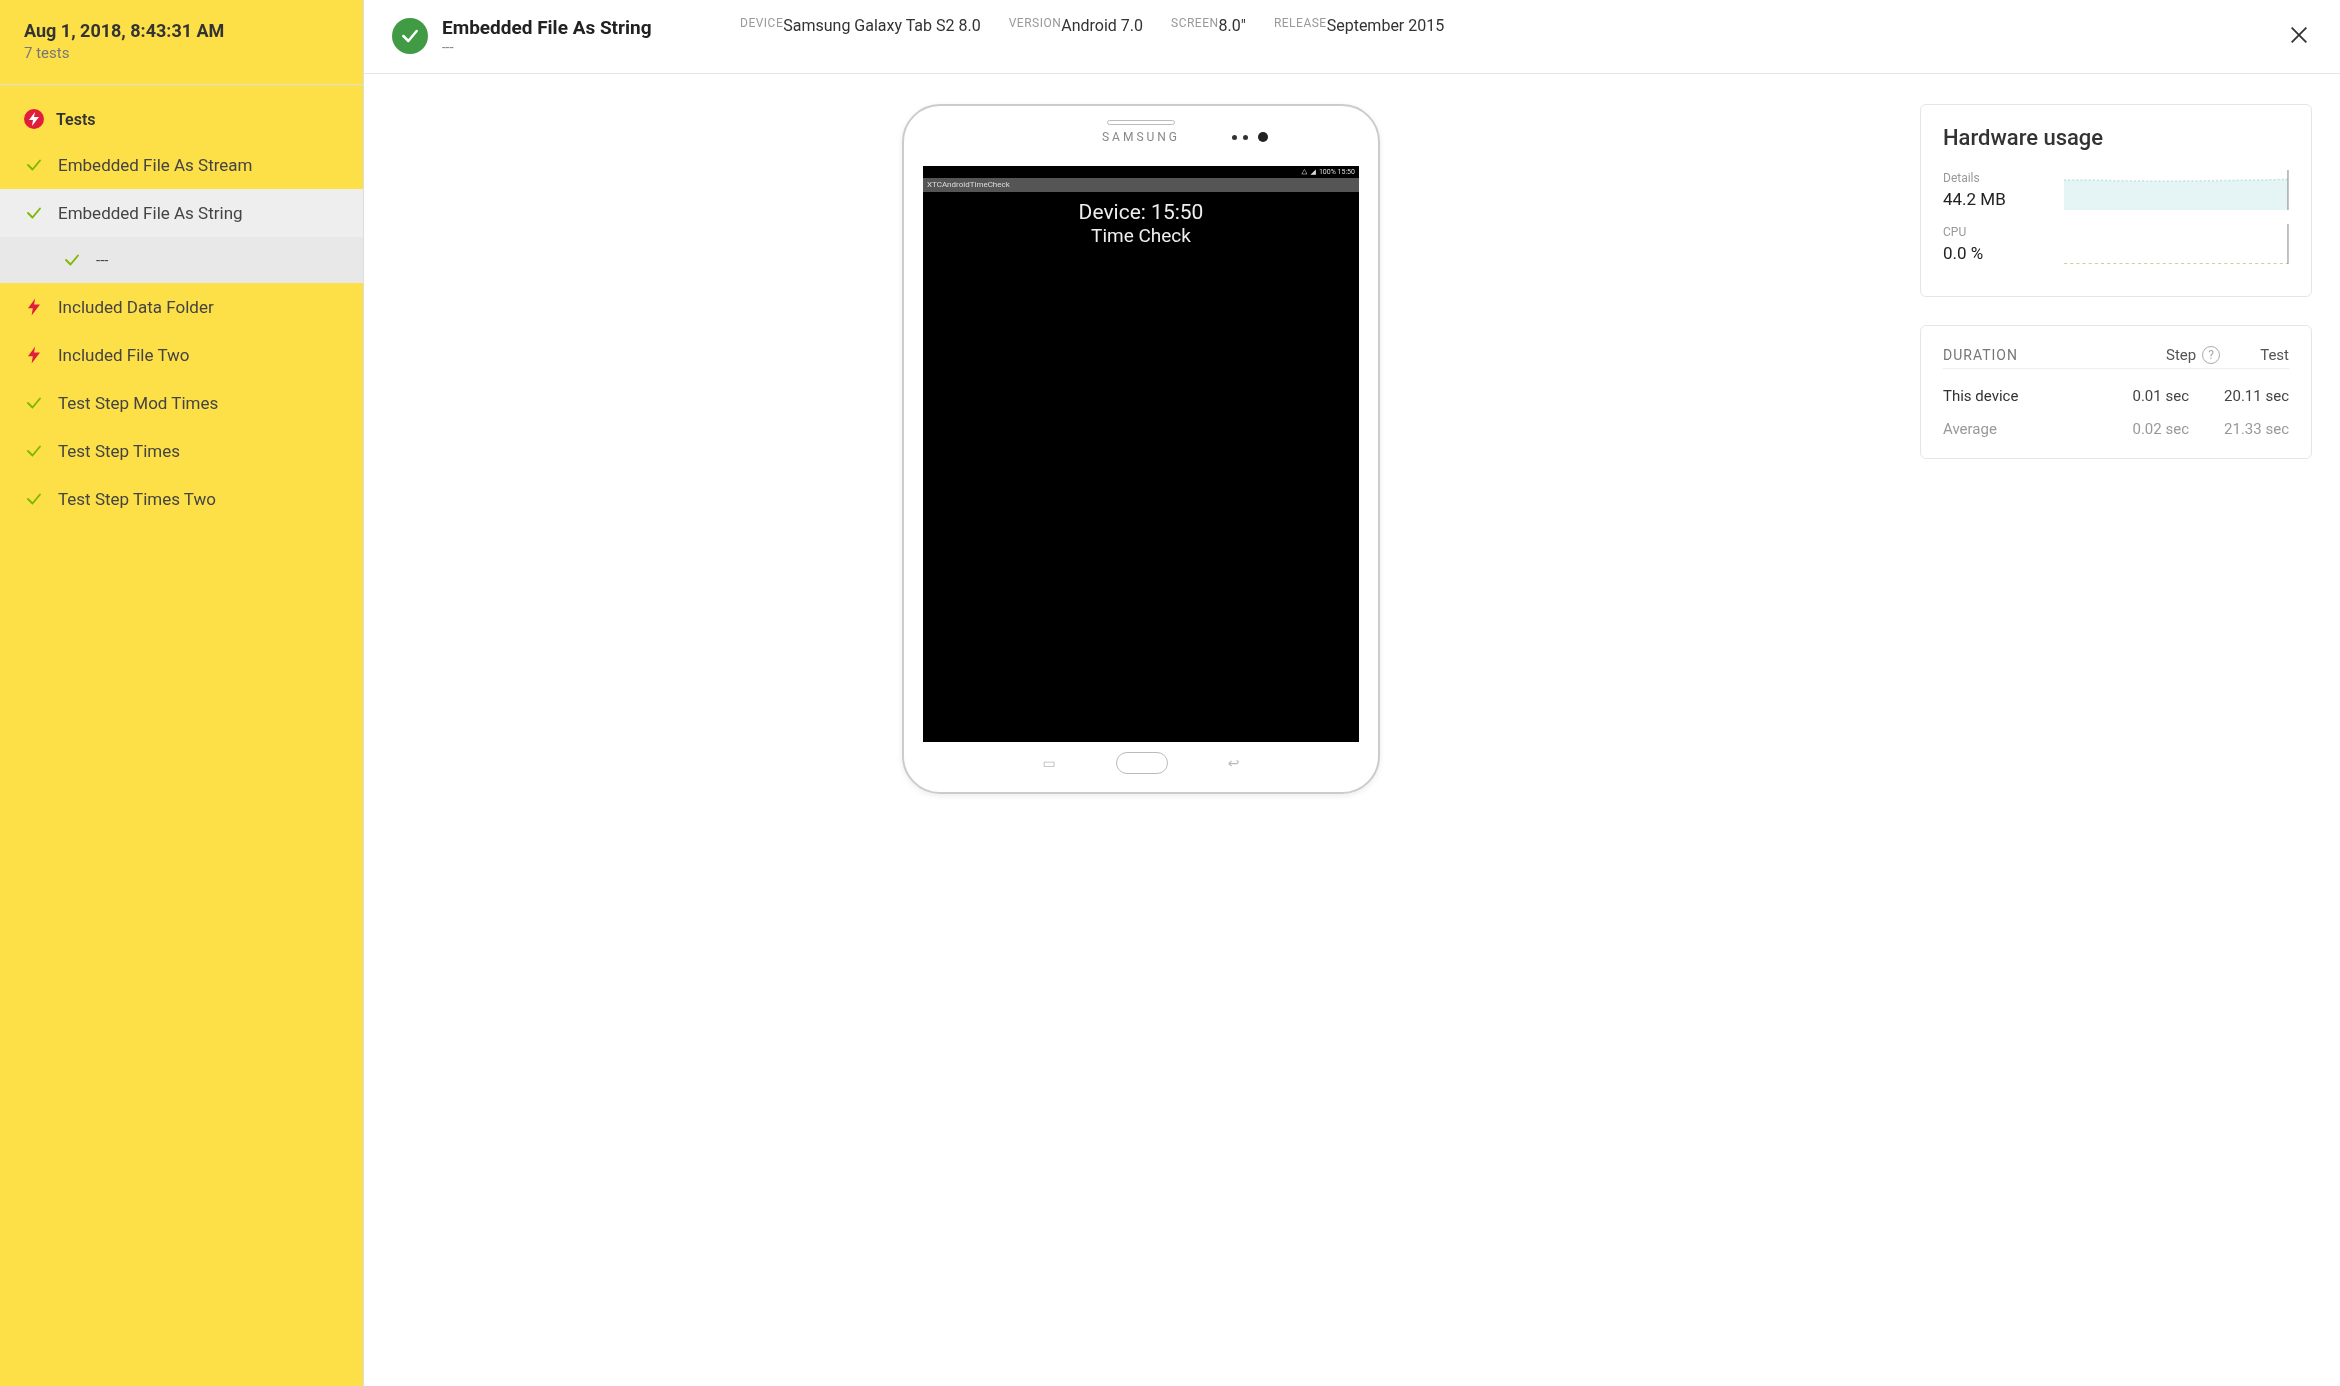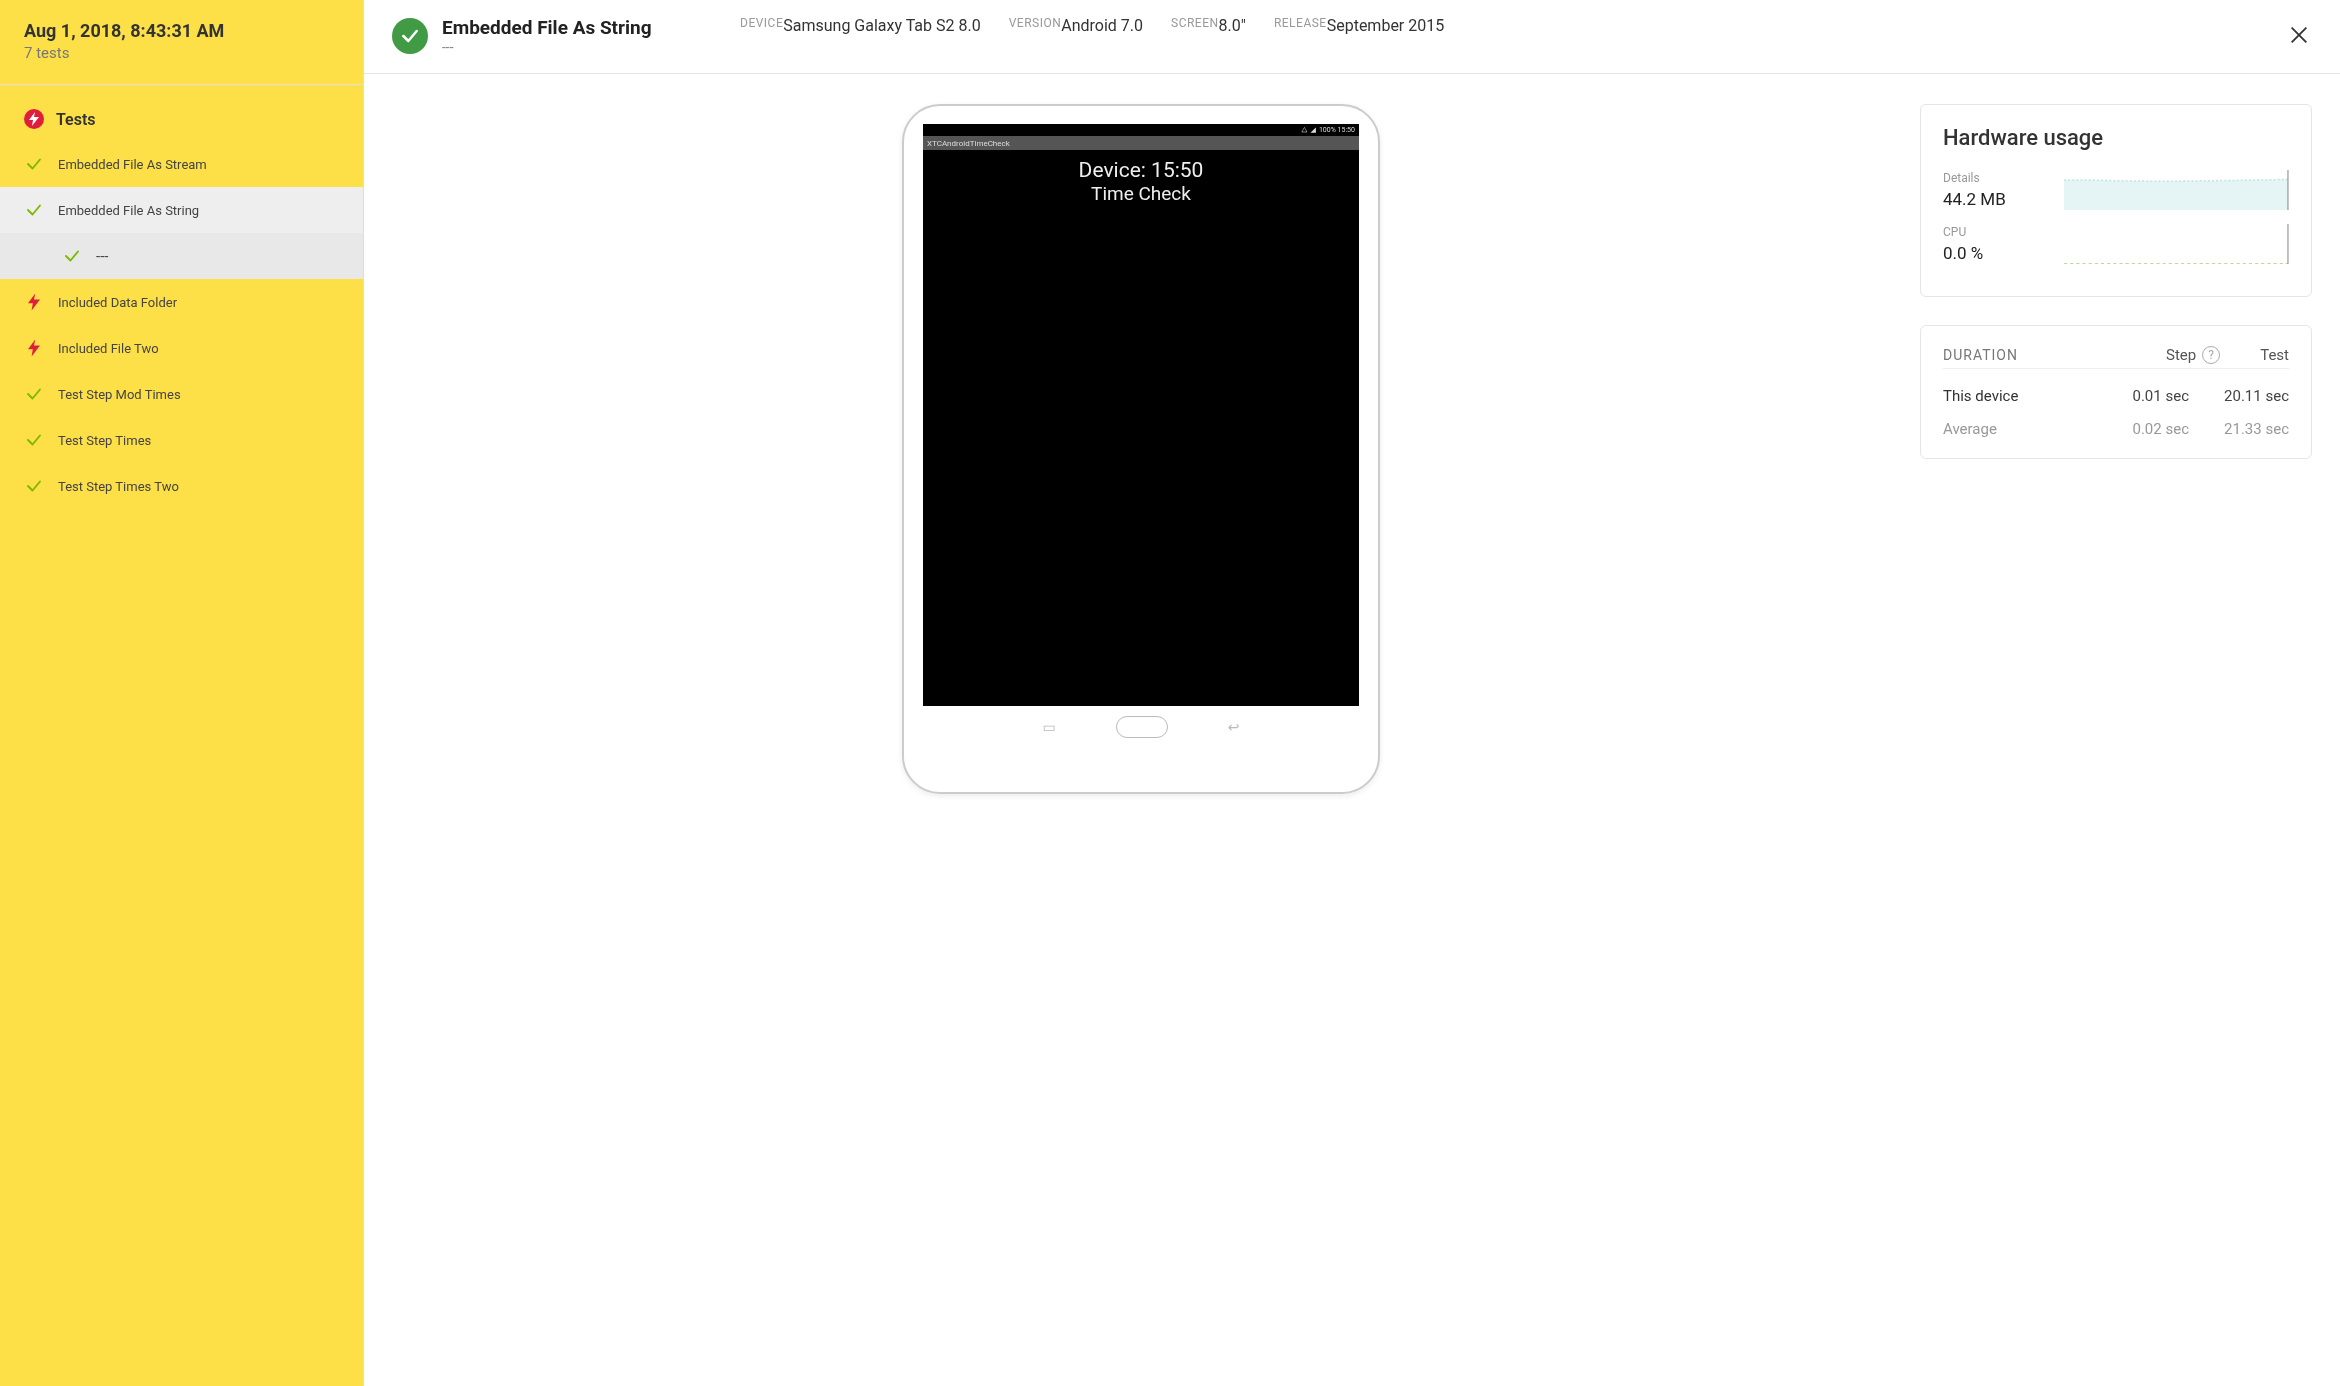--- a/index.html
+++ b/index.html
@@ -34,21 +34,21 @@
     width: 20px; height: 20px; border-radius: 50%; background: #e01e3c;
     display: inline-flex; align-items: center; justify-content: center;
     margin-right: 12px;
   }
   .section-title .lightning-circle svg { width: 10px; height: 14px; }
 
   .test-item, .test-subitem {
     display: flex;
     align-items: center;
     padding: 14px 24px;
-    font-size: 13px;
+    font-size: 17px;
     color: #444;
     cursor: pointer;
   }
   .test-item.selected { background: #eeeeee; }
   .test-subitem { padding-left: 62px; background: #e8e8e8; font-size: 15px; }
   .test-item .status-icon, .test-subitem .status-icon {
     width: 20px;
     margin-right: 14px;
     display: inline-flex;
     align-items: center;
@@ -358,20 +358,31 @@
           <line x1="4" y1="4" x2="20" y2="20"></line>
           <line x1="20" y1="4" x2="4" y2="20"></line>
         </svg>
     </div>
   </div>
 
   <div class="content">
 
     <div class="device-wrap">
       <div class="tablet">
+        <div class="top-hw">
+          <div class="speaker"></div>
+          <div class="sensor-row">
+            <span class="brand">SAMSUNG</span>
+            <div class="dots">
+                <div class="dot"></div>
+                <div class="dot"></div>
+              </div>
+            <div class="cam"></div>
+          </div>
+        </div>
         <div class="screen">
           <div class="statusbar">
             <span>⧋</span>
             <span>◢</span>
             <span>100%  15:50</span>
           </div>
           <div class="titlebar2">
             <span>XTCAndroidTimeCheck</span>
           </div>
           <div class="app">

